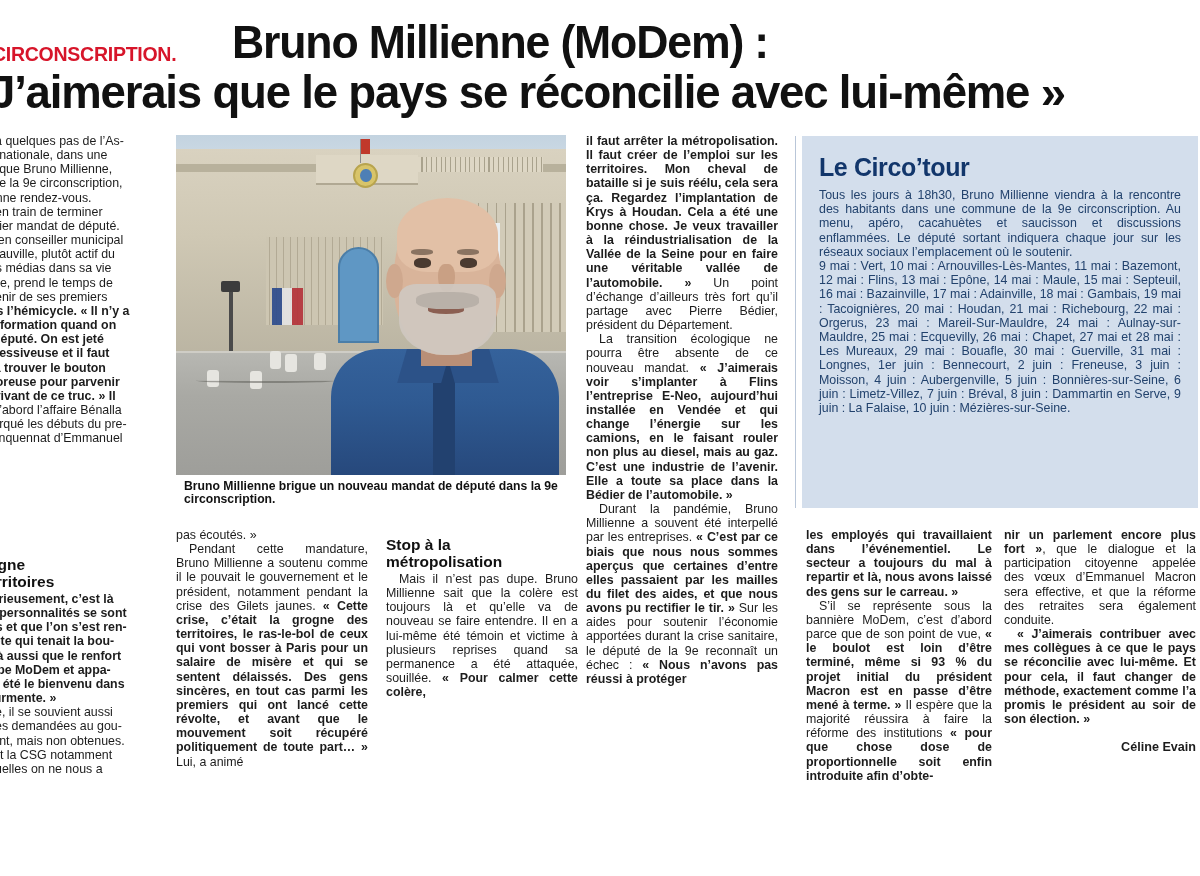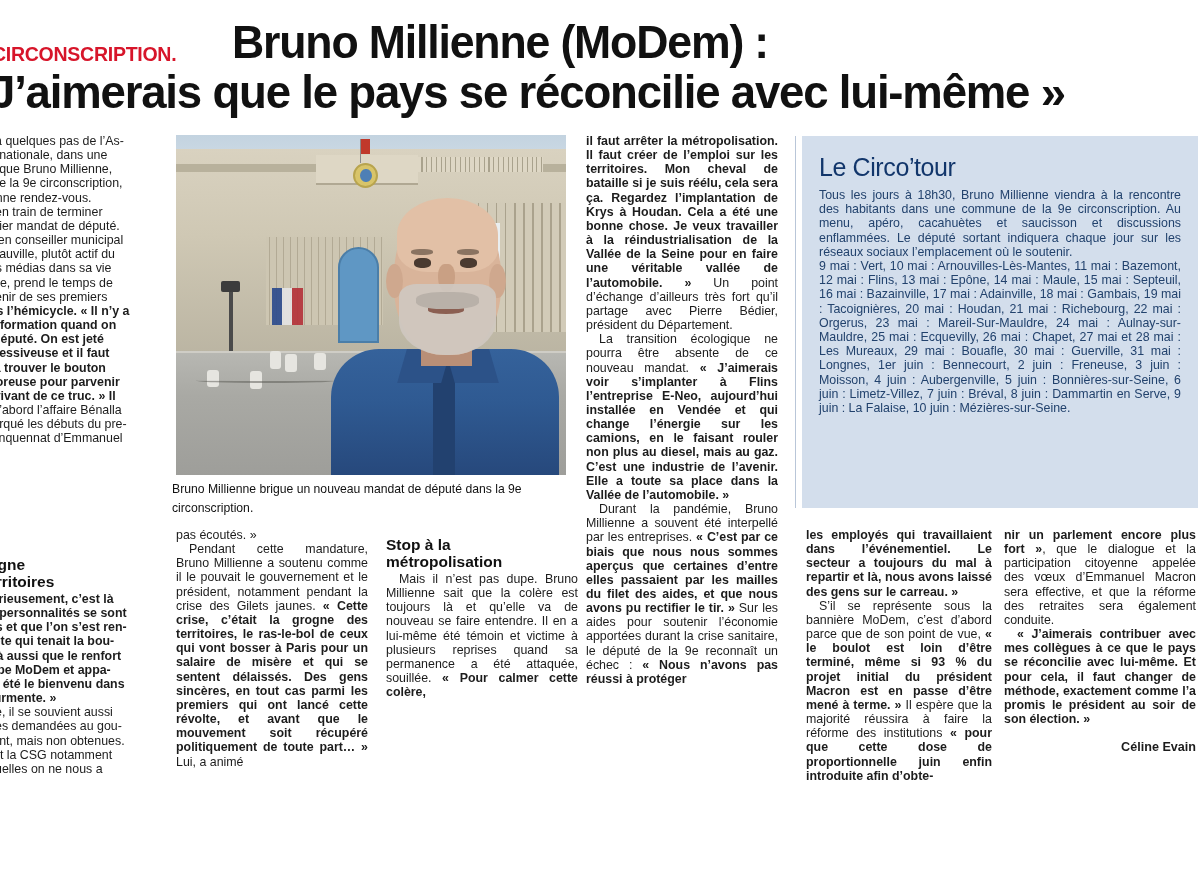--- a/index.html
+++ b/index.html
@@ -147,33 +147,33 @@
        background:#8a7361;border-radius:40%;}
   .brow-r{position:absolute;left:55%;top:21%;width:9%;height:2%;
        background:#8a7361;border-radius:40%;}
   .nose{position:absolute;left:47%;top:26%;width:7%;height:10%;
        background:#c9a084;border-radius:40% 40% 50% 50%;}
   .mouth{position:absolute;left:43%;top:41%;width:15%;height:2.6%;
        background:#8b5f52;border-radius:0 0 50% 50%;}
 
   
   .caption{
-    position:absolute;left:172px;top:480px;width:392px;
-    font-size:12.2px;line-height:19px;font-weight:normal;color:#111;
+    position:absolute;left:184px;top:480px;width:392px;
+    font-size:12.2px;line-height:13px;font-weight:bold;color:#111;
   }
 
   
   .circo{
     position:absolute;left:802px;top:136px;width:396px;height:372px;
     background:#d3deec;
     padding:0;
   }
   .circo-inner{padding:18px 17px 12px 17px;}
   .circo-title{
-    font-size:25px;line-height:27px;font-weight:normal;color:#12366b;
+    font-size:25px;line-height:27px;font-weight:bold;color:#12366b;
     margin:0 0 7px 0;letter-spacing:-0.4px;
   }
   .circo-body{
     font-size:12.4px;line-height:14.2px;color:#22426d;text-align:justify;
   }
   .circo-body p{margin:0;}
   .sep-left{
     position:absolute;left:795px;top:136px;width:1px;height:372px;background:#b9c6d8;
   }
 </style>
@@ -288,38 +288,38 @@
       <p class="indent">Pendant cette mandature, Bruno Millienne a soutenu comme il le pouvait le gouvernement et le président, notamment pendant la crise des Gilets jaunes. <b>« Cette crise, c’était la grogne des territoires, le ras-le-bol de ceux qui vont bosser à Paris pour un salaire de misère et qui se sentent délaissés. Des gens sincères, en tout cas parmi les premiers qui ont lancé cette révolte, et avant que le mouvement soit récupéré politiquement de toute part… »</b> Lui, a animé</p>
     </div>
 
   <div class="col" id="col3">
       <div class="subhead">Stop à la<br>métropolisation</div>
       <p class="indent">Mais il n’est pas dupe. Bruno Millienne sait que la colère est toujours là et qu’elle va de nouveau se faire entendre. Il en a lui-même été témoin et victime à plusieurs reprises quand sa permanence a été attaquée, souillée. <b>« Pour calmer cette colère,</b></p>
     </div>
 
   <div class="col" id="col4">
       <p><b>il faut arrêter la métropolisation. Il faut créer de l’emploi sur les territoires. Mon cheval de bataille si je suis réélu, cela sera ça. Regardez l’implantation de Krys à Houdan. Cela a été une bonne chose. Je veux travailler à la réindustrialisation de la Vallée de la Seine pour en faire une véritable vallée de l’automobile. »</b> Un point d’échange d’ailleurs très fort qu’il partage avec Pierre Bédier, président du Département.</p>
-      <p class="indent">La transition écologique ne pourra être absente de ce nouveau mandat. <b>« J’aimerais voir s’implanter à Flins l’entreprise E-Neo, aujourd’hui installée en Vendée et qui change l’énergie sur les camions, en le faisant rouler non plus au diesel, mais au gaz. C’est une industrie de l’avenir. Elle a toute sa place dans la Vallée de l’automobile. »</b></p>
+      <p class="indent">La transition écologique ne pourra être absente de ce nouveau mandat. <b>« J’aimerais voir s’implanter à Flins l’entreprise E-Neo, aujourd’hui installée en Vendée et qui change l’énergie sur les camions, en le faisant rouler non plus au diesel, mais au gaz. C’est une industrie de l’avenir. Elle a toute sa place dans la Bédier de l’automobile. »</b></p>
       <p class="indent">Durant la pandémie, Bruno Millienne a souvent été interpellé par les entreprises. <b>« C’est par ce biais que nous nous sommes aperçus que certaines d’entre elles passaient par les mailles du filet des aides, et que nous avons pu rectifier le tir. »</b> Sur les aides pour soutenir l’économie apportées durant la crise sanitaire, le député de la 9e reconnaît un échec : <b>« Nous n’avons pas réussi à protéger</b></p>
     </div>
 
   <div class="sep-left"></div>
   <div class="circo">
     <div class="circo-inner">
       <div class="circo-title">Le Circo’tour</div>
       <div class="circo-body">
         <p>Tous les jours à 18h30, Bruno Millienne viendra à la rencontre des habitants dans une commune de la 9e circonscription. Au menu, apéro, cacahuètes et saucisson et discussions enflammées. Le député sortant indiquera chaque jour sur les réseaux sociaux l’emplacement où le soutenir.</p>
         <p>9 mai : Vert, 10 mai : Arnouvilles-Lès-Mantes, 11 mai : Bazemont, 12 mai : Flins, 13 mai : Epône, 14 mai : Maule, 15 mai : Septeuil, 16 mai : Bazainville, 17 mai : Adainville, 18 mai : Gambais, 19 mai : Tacoignières, 20 mai : Houdan, 21 mai : Richebourg, 22 mai : Orgerus, 23 mai : Mareil-Sur-Mauldre, 24 mai : Aulnay-sur-Mauldre, 25 mai : Ecquevilly, 26 mai : Chapet, 27 mai et 28 mai : Les Mureaux, 29 mai : Bouafle, 30 mai : Guerville, 31 mai : Longnes, 1er juin : Bennecourt, 2 juin : Freneuse, 3 juin : Moisson, 4 juin : Aubergenville, 5 juin : Bonnières-sur-Seine, 6 juin : Limetz-Villez, 7 juin : Bréval, 8 juin : Dammartin en Serve, 9 juin : La Falaise, 10 juin : Mézières-sur-Seine.</p>
       </div>
     </div>
   </div>
 
   <div class="col" id="col5">
       <p><b>les employés qui travaillaient dans l’événementiel. Le secteur a toujours du mal à repartir et là, nous avons laissé des gens sur le carreau. »</b></p>
-      <p class="indent">S’il se représente sous la bannière MoDem, c’est d’abord parce que de son point de vue, <b>« le boulot est loin d’être terminé, même si 93 % du projet initial du président Macron est en passe d’être mené à terme. »</b> Il espère que la majorité réussira à faire la réforme des institutions <b>« pour que cette dose de proportionnelle juin enfin introduite afin d’obte-</b></p>
+      <p class="indent">S’il se représente sous la bannière MoDem, c’est d’abord parce que de son point de vue, <b>« le boulot est loin d’être terminé, même si 93 % du projet initial du président Macron est en passe d’être mené à terme. »</b> Il espère que la majorité réussira à faire la réforme des institutions <b>« pour que chose dose de proportionnelle soit enfin introduite afin d’obte-</b></p>
     </div>
 
   <div class="col" id="col6">
       <p><b>nir un parlement encore plus fort »</b>, que le dialogue et la participation citoyenne appelée des vœux d’Emmanuel Macron sera effective, et que la réforme des retraites sera également conduite.</p>
       <p class="indent"><b>« J’aimerais contribuer avec mes collègues à ce que le pays se réconcilie avec lui-même. Et pour cela, il faut changer de méthode, exactement comme l’a promis le président au soir de son élection. »</b></p>
       <div class="byline">Céline Evain</div>
     </div>
 
 </div>
 

